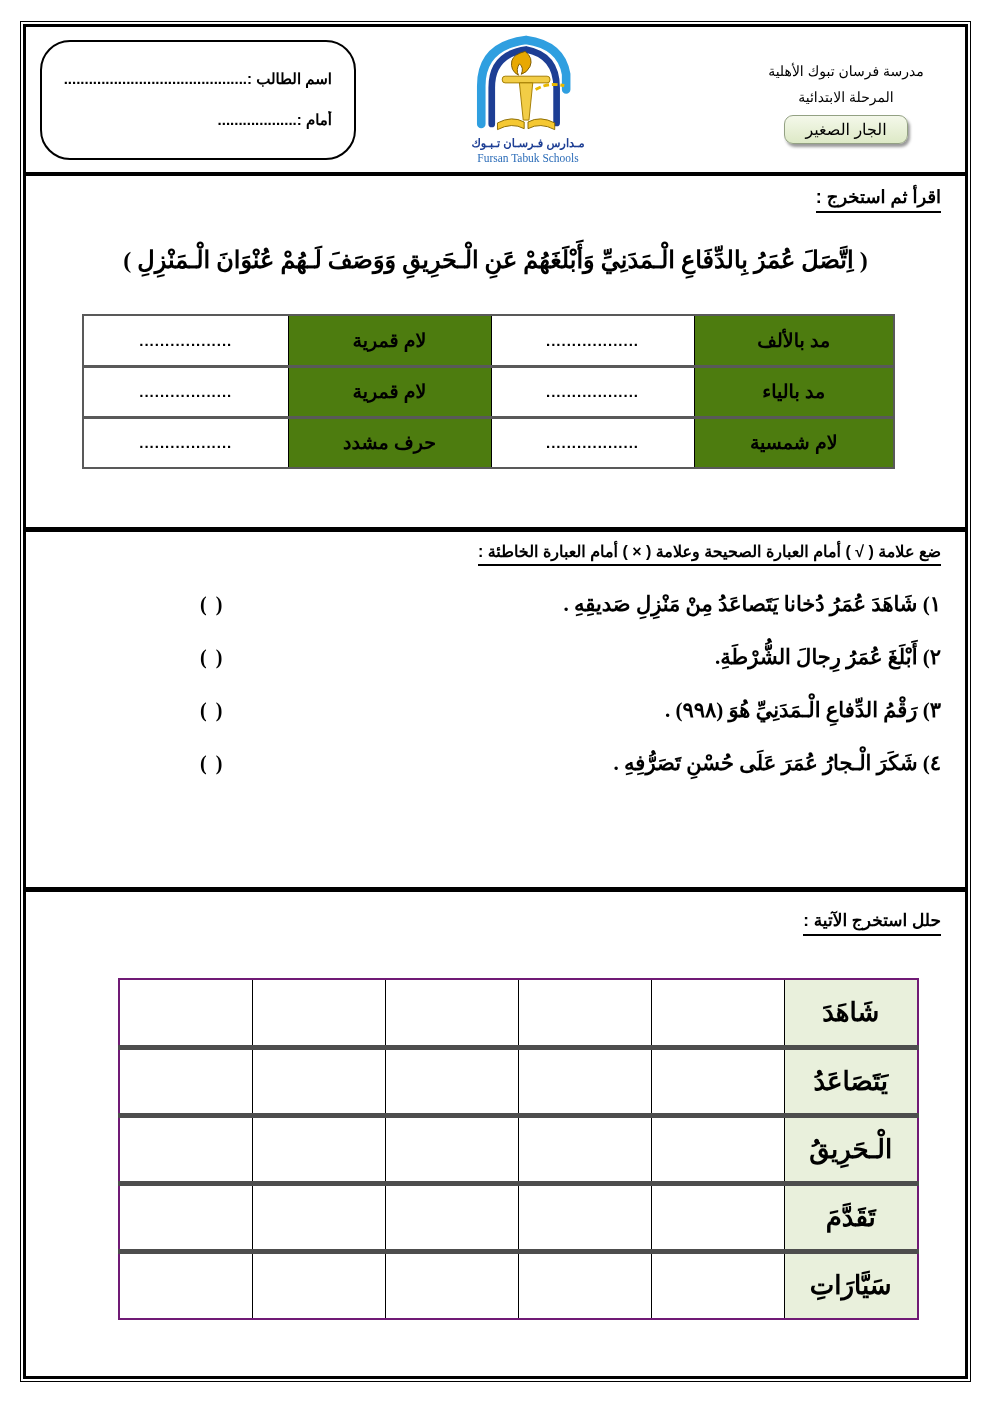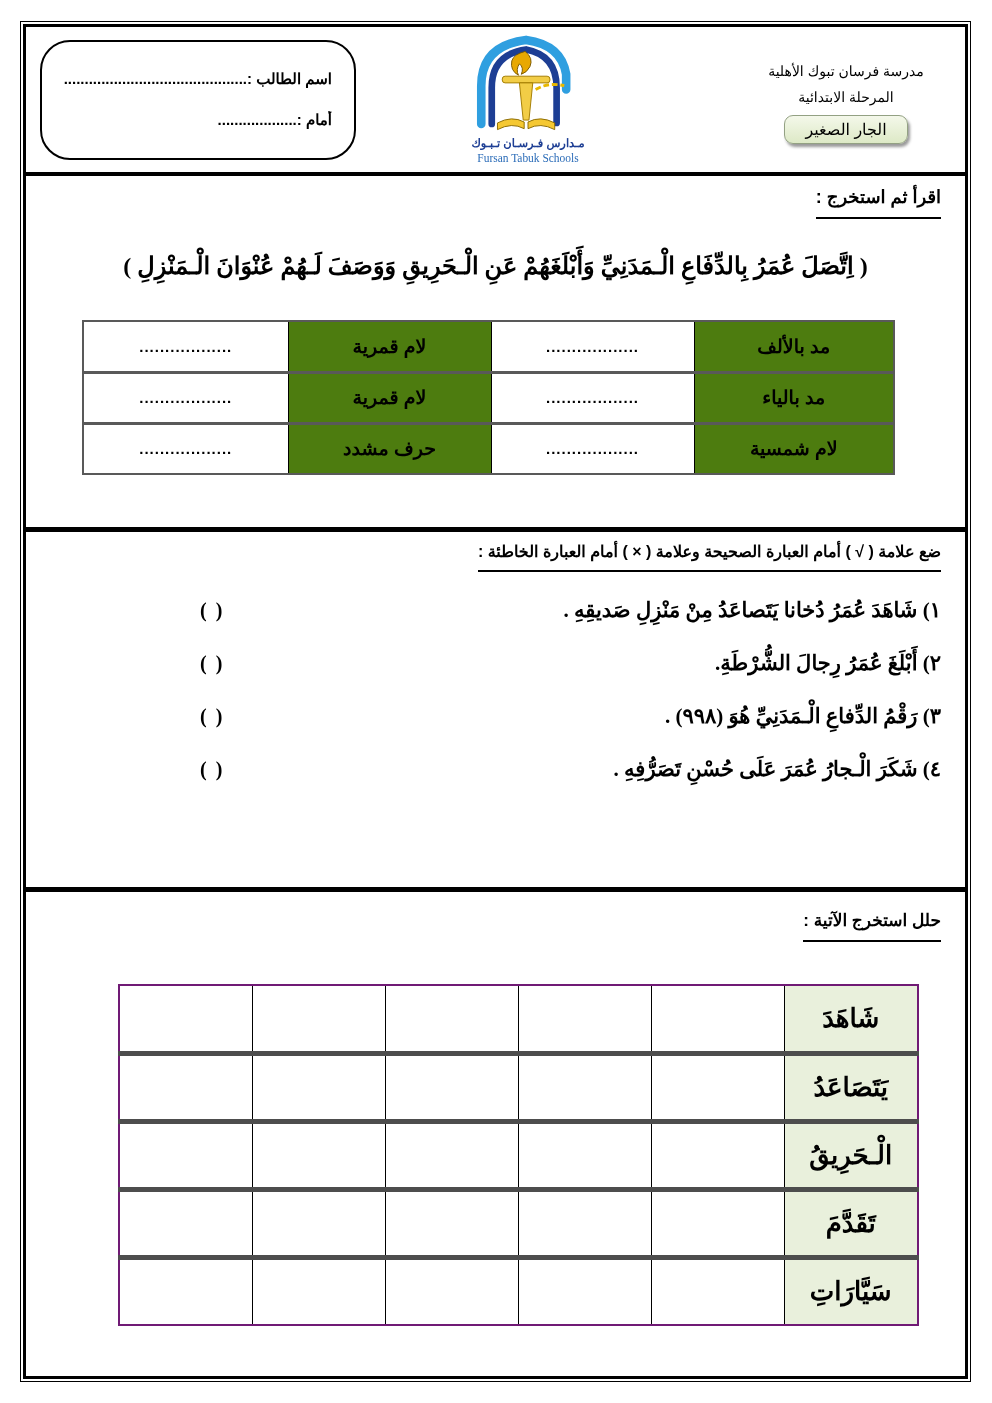--- a/index.html
+++ b/index.html
@@ -10,21 +10,21 @@
   
   .header-section{height:149px;flex:0 0 149px;border-bottom:4px solid #000;display:flex;align-items:center;justify-content:space-between;padding:4px 14px;box-sizing:border-box;position:relative;}
   .name-box{width:316px;height:120px;border:2px solid #000;border-radius:30px;box-sizing:border-box;direction:rtl;display:flex;flex-direction:column;justify-content:space-evenly;padding:6px 22px;font-weight:bold;font-size:15px;}
   .name-box .line{white-space:nowrap;overflow:hidden;}
   .logo-wrap{position:absolute;left:50%;top:3px;transform:translateX(-50%);margin-left:32px;}
   .school-info{width:210px;direction:rtl;display:flex;flex-direction:column;align-items:center;gap:10px;font-size:14px;margin-top:8px;}
   .badge{background:linear-gradient(#f4f8ea,#dde9c6);border:1px solid #93a183;border-radius:9px;padding:4px 20px;font-size:16px;box-shadow:2px 3px 3px #9a9a9a;}
 
   
   .sec{direction:rtl;box-sizing:border-box;padding:10px 24px;position:relative;}
-  .sec-heading{font-weight:bold;display:inline-block;border-bottom:2px solid #000;padding-bottom:9px;}
+  .sec-heading{font-weight:bold;display:inline-block;border-bottom:2px solid #000;padding-bottom:3px;}
   .serif{font-family:"Liberation Serif","DejaVu Serif",serif;}
 
   
   .sec1{flex:0 0 356px;border-bottom:5px solid #000;}
   .sec1 .sec-heading{font-size:18px;}
   .sentence{font-family:"Liberation Serif","DejaVu Serif",serif;font-weight:bold;font-size:24px;text-align:center;margin-top:33px;white-space:nowrap;}
   table.extract{border-collapse:collapse;margin-top:40px;margin-right:46px;border:2px solid #595959;table-layout:fixed;}
   table.extract td{border:1px solid #000;height:51px;text-align:center;vertical-align:middle;box-sizing:border-box;}
   table.extract tr + tr td{border-top:3px solid #595959;}
   td.label-cell{background:#4d7c0f;font-weight:bold;font-size:19px;}

